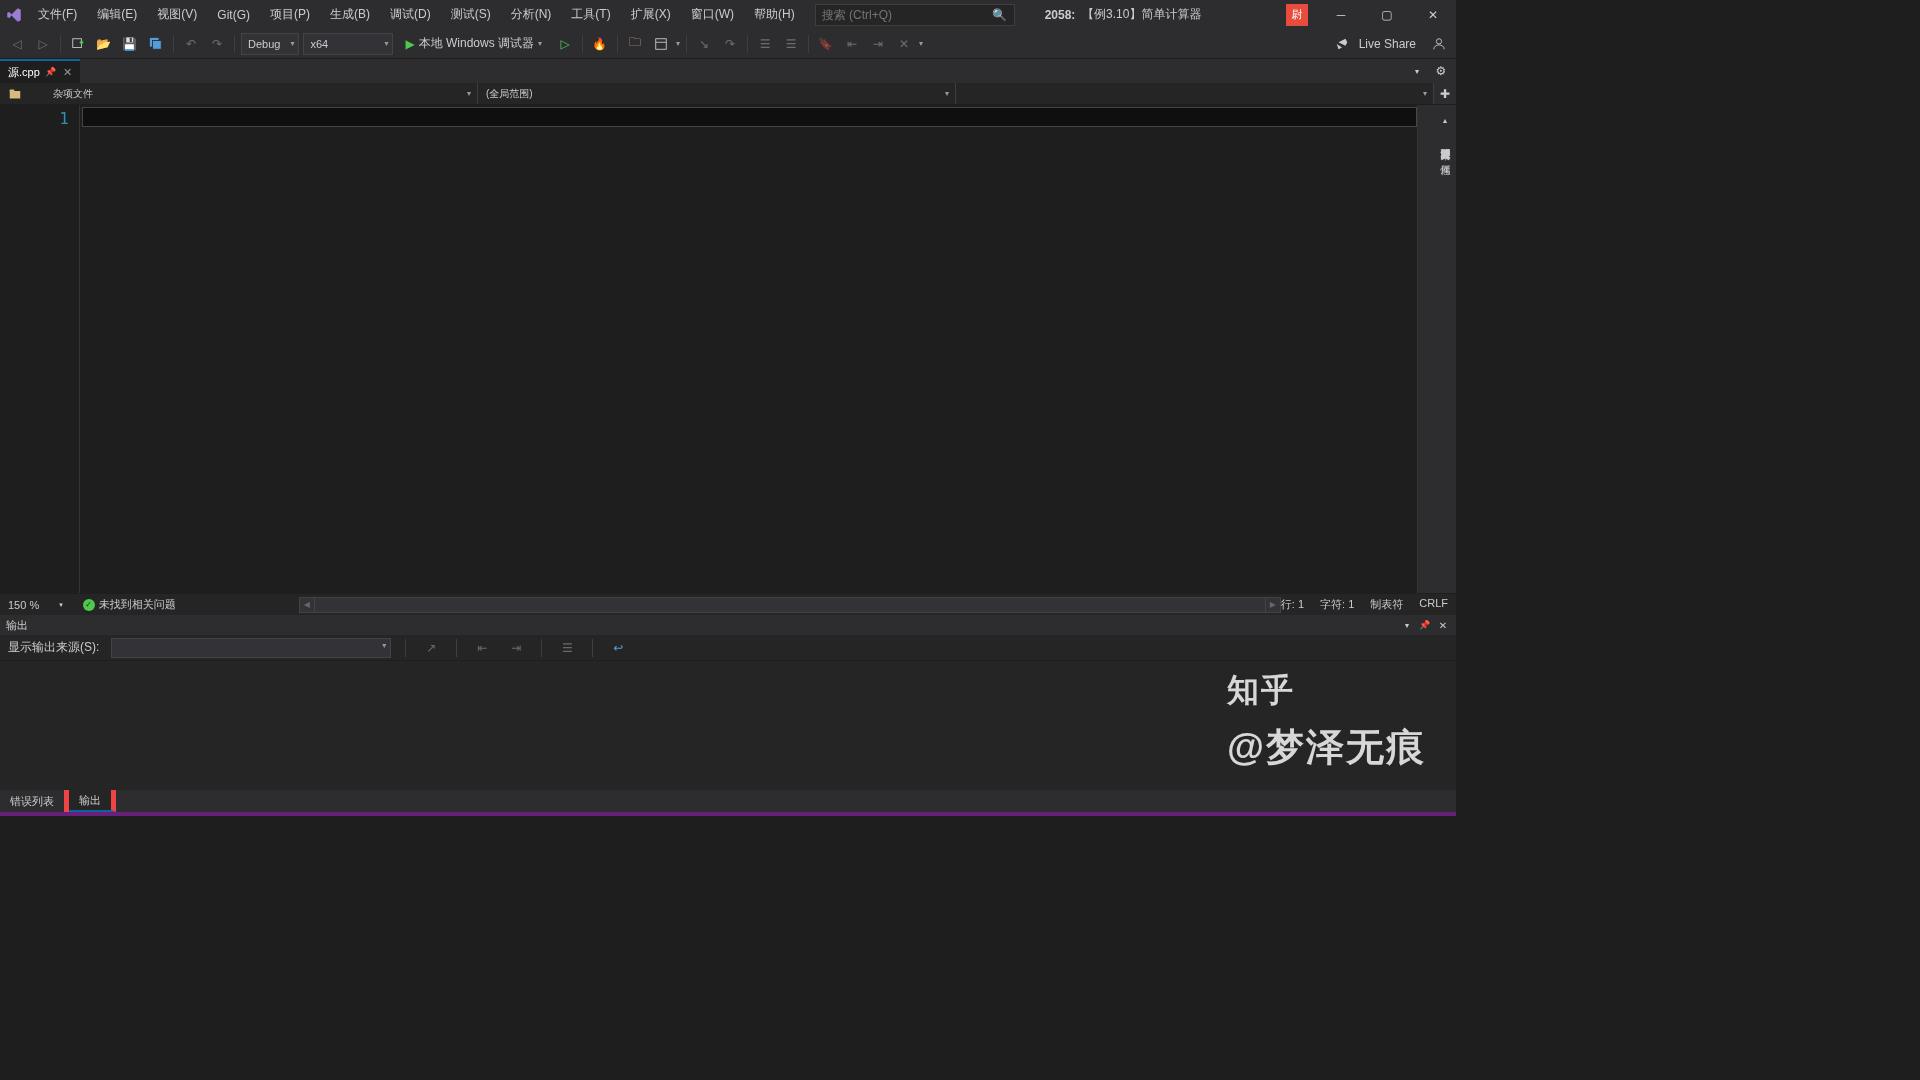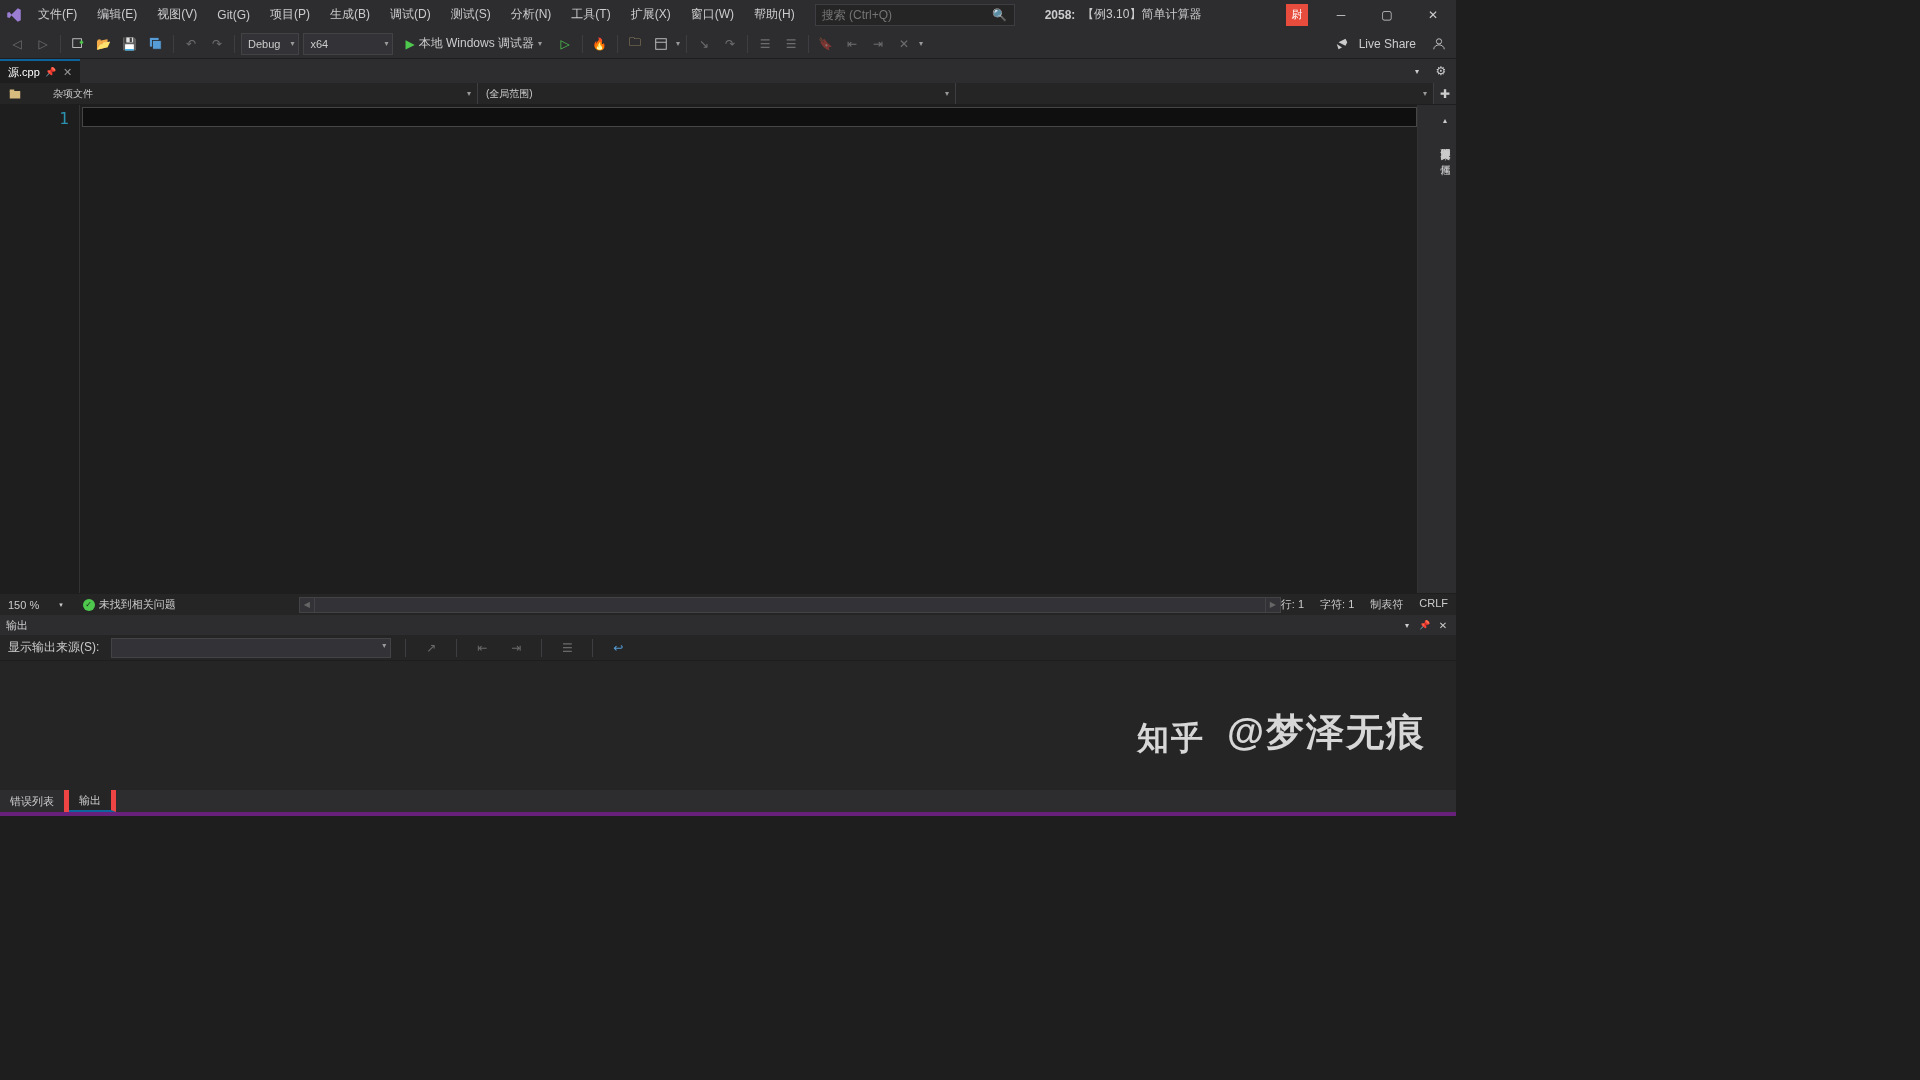--- a/index.html
+++ b/index.html
@@ -53,21 +53,21 @@
 .output-header { height: 20px; background: #2d2d30; display: flex; align-items: center; padding: 0 6px; font-size: 11px; color: #ccc; }
 .output-header-right { margin-left: auto; display: flex; gap: 4px; }
 .output-toolbar { height: 26px; display: flex; align-items: center; padding: 0 8px; gap: 12px; background: #252526; border-bottom: 1px solid #1e1e1e; }
 .output-combo { background: #333337; border: 1px solid #434346; height: 20px; width: 280px; position: relative; }
 .output-combo::after { content: "▾"; position: absolute; right: 4px; top: 2px; font-size: 8px; color: #999; }
 .output-body { flex: 1; background: #252526; }
 .panel-tabs { height: 22px; background: #2d2d30; display: flex; align-items: stretch; }
 .panel-tab { padding: 0 10px; display: flex; align-items: center; font-size: 11px; cursor: pointer; border-right: 5px solid #ef4444; }
 .panel-tab.active { background: #252526; border-bottom: 2px solid #0e639c; }
 .statusbar-right { margin-left: auto; display: flex; align-items: center; }
-.watermark { position: absolute; right: 30px; bottom: 58px; font-size: 38px; font-weight: bold; color: rgba(255,255,255,0.82); display: flex; align-items: flex-end; gap: 12px; pointer-events: none; letter-spacing: 2px; }
+.watermark { position: absolute; right: 30px; bottom: 43px; font-size: 38px; font-weight: bold; color: rgba(255,255,255,0.82); display: flex; align-items: flex-start; gap: 12px; pointer-events: none; letter-spacing: 2px; flex-direction: column; }
 .zhihu-logo { width: 78px; height: 38px; font-size: 32px; font-weight: 900; color: rgba(255,255,255,0.82); display: flex; align-items: center; }
 .notif-badge { position: relative; }
 .notif-badge::after { content: "1"; position: absolute; right: -2px; bottom: -2px; background: #cc293d; color: white; border-radius: 50%; width: 10px; height: 10px; font-size: 8px; display: flex; align-items: center; justify-content: center; }
 .status-dark { height: 22px; background: #68217a; display: flex; align-items: center; padding: 0 8px; color: white; font-size: 11px; }
 .disabled { opacity: 0.4; }
 </style>
 </head>
 <body>
 
 <div class="titlebar">

